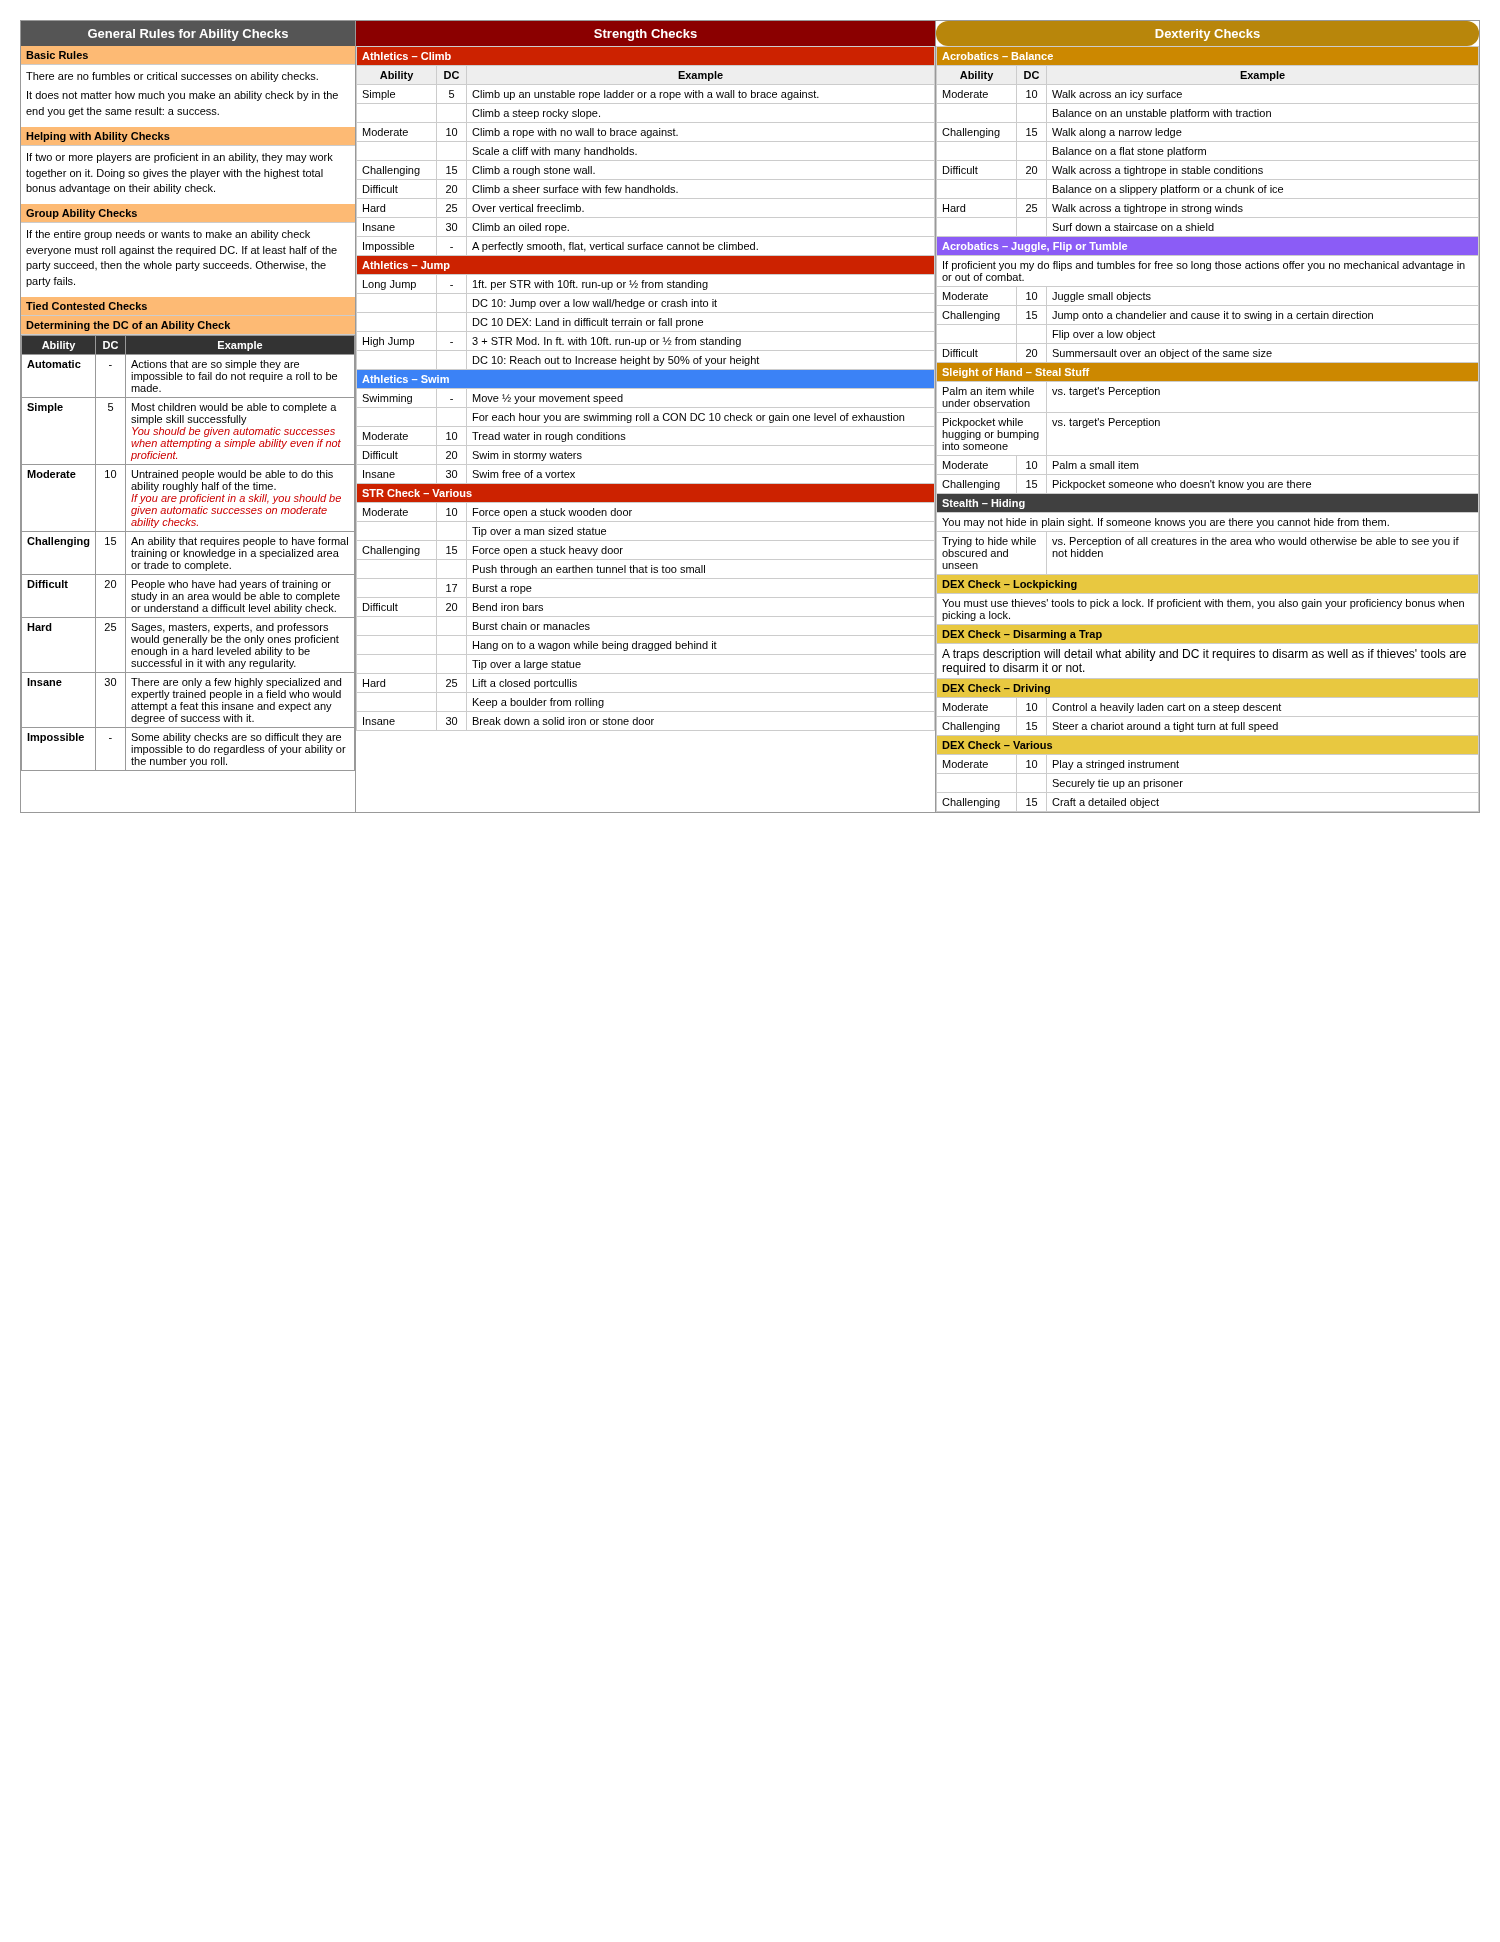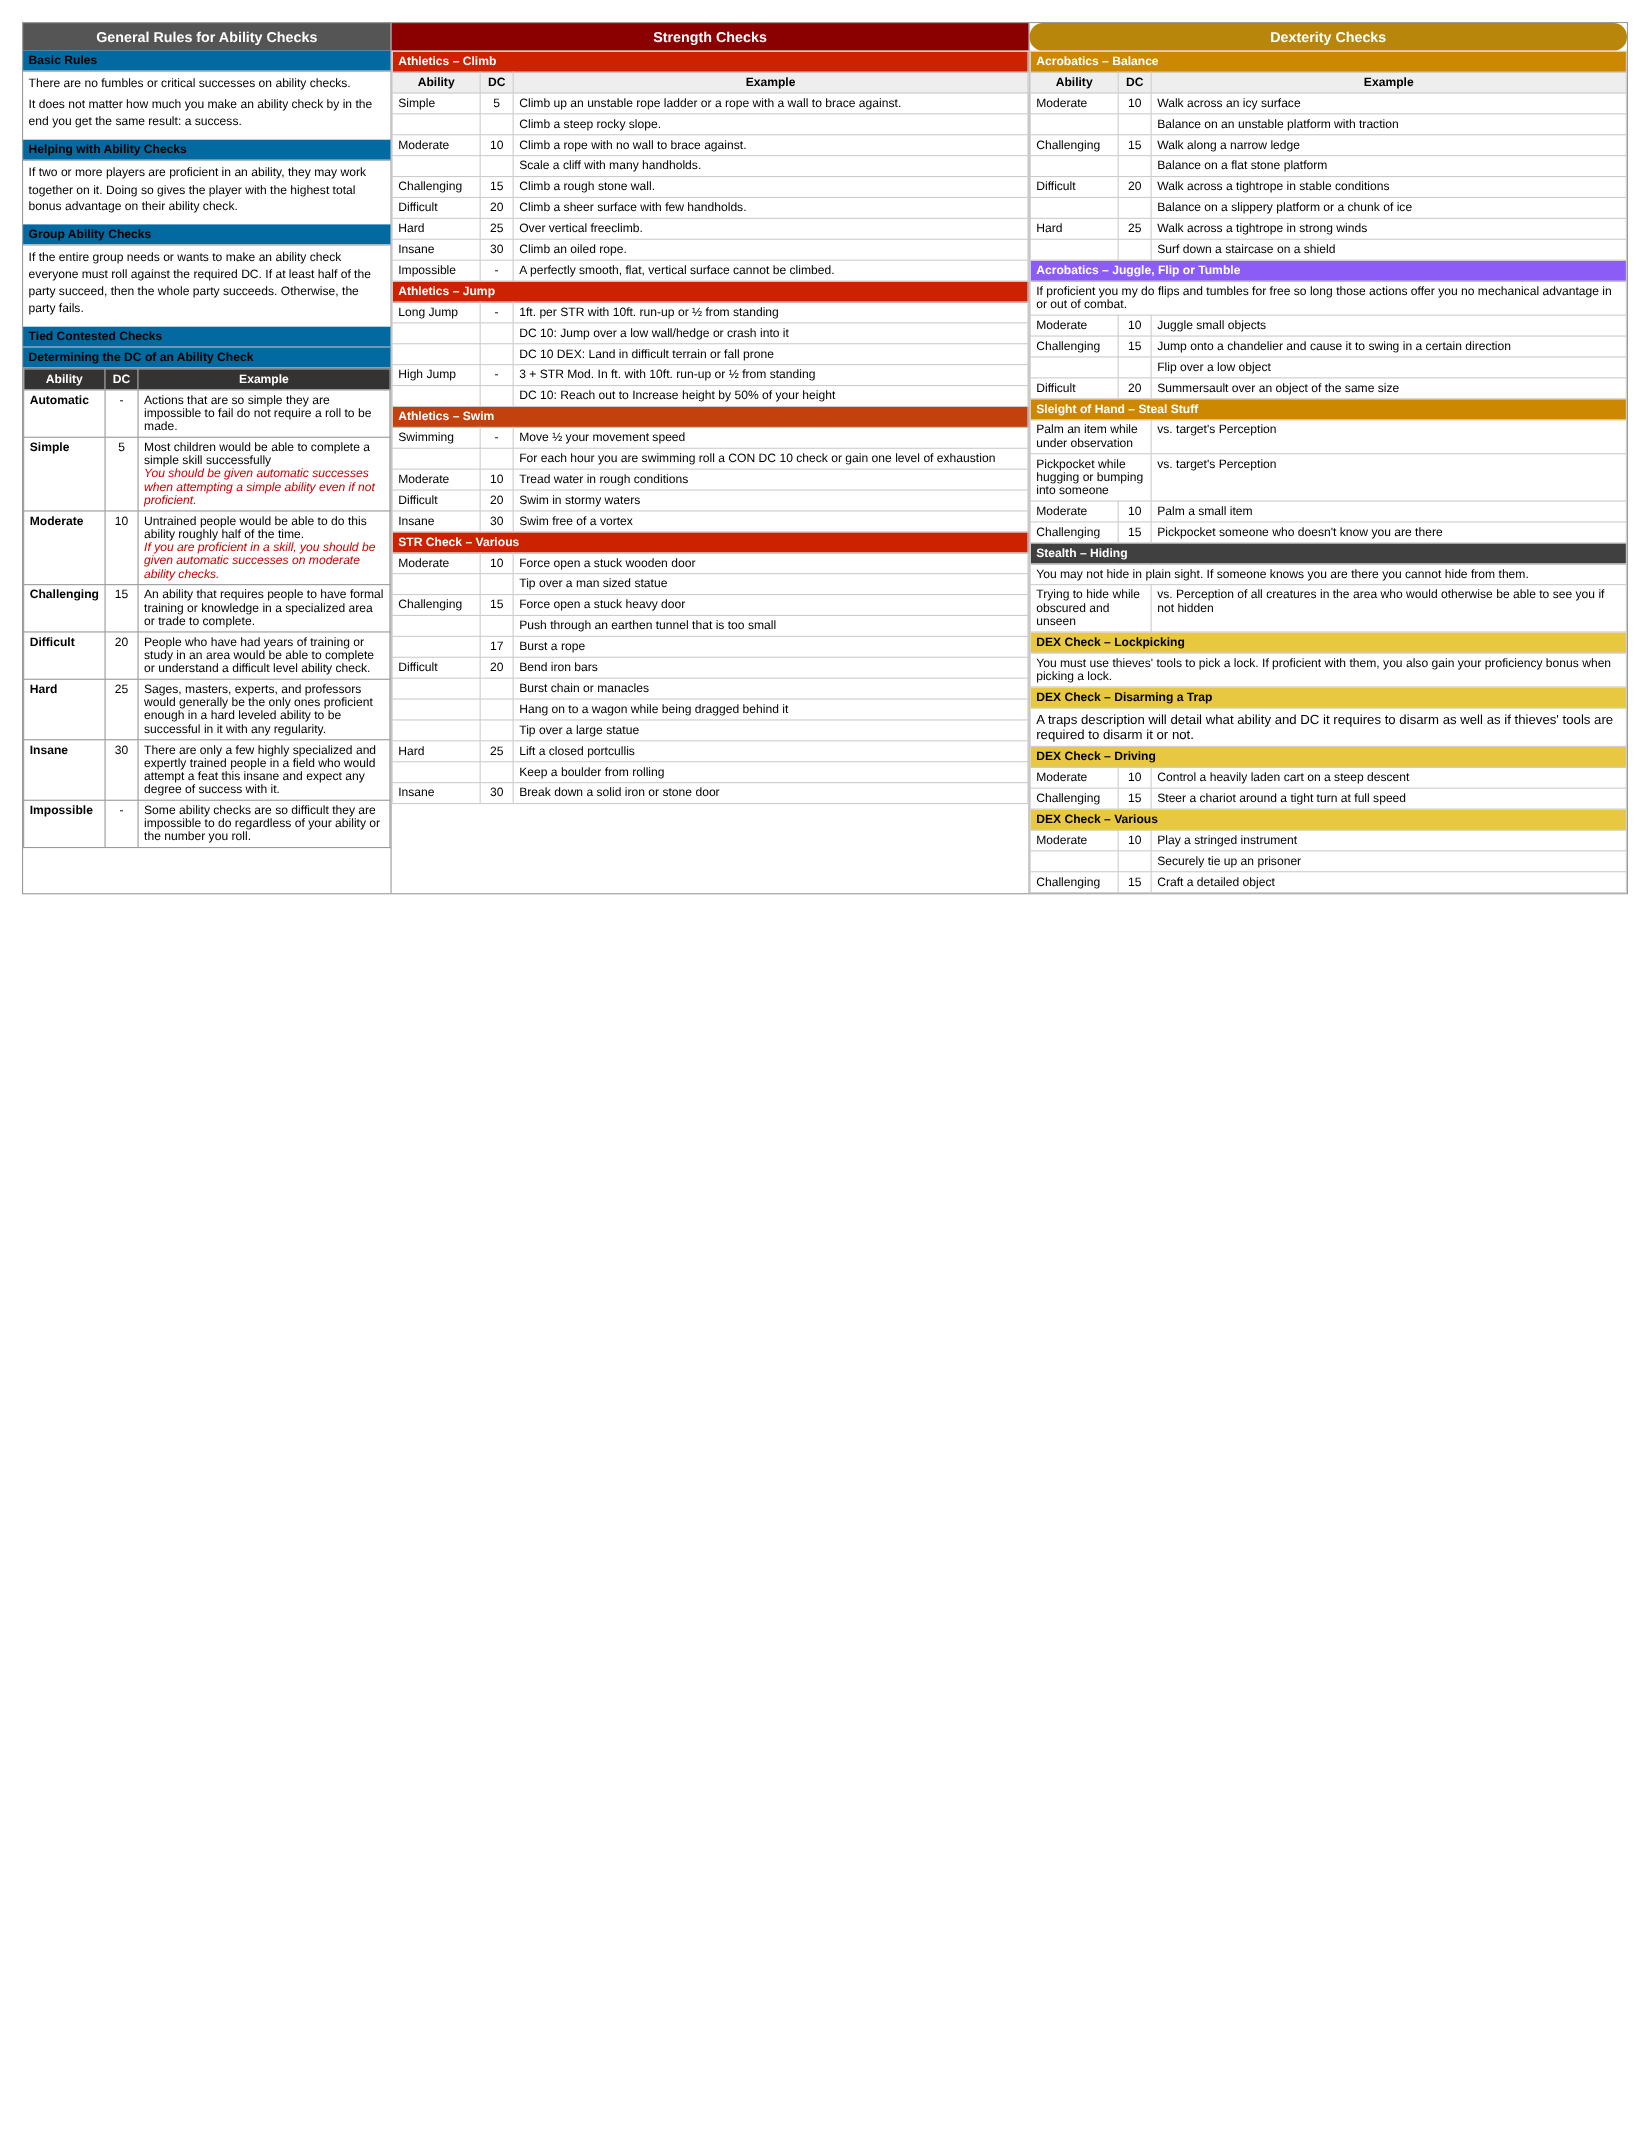--- a/index.html
+++ b/index.html
@@ -58,21 +58,21 @@
     th {
       font-weight: bold;
       background: #eee;
       text-align: center;
     }
 
     
     .left-section-title {
       font-weight: bold;
       font-size: 11px;
-      background: #0369a1;
+      background: #fdba74;
       padding: 3px 5px;
       border-bottom: 1px solid #ccc;
     }
     .left-section-body {
       padding: 4px 5px;
       font-size: 11px;
       line-height: 1.4;
     }
     .left-section-body p { margin-bottom: 4px; }
 
@@ -276,21 +276,21 @@
           <td style="text-align:center;">-</td>
           <td>3 + STR Mod. In ft. with 10ft. run-up or ½ from standing</td>
         </tr>
         <tr>
           <td></td>
           <td></td>
           <td>DC 10: Reach out to Increase height by 50% of your height</td>
         </tr>
 
         <tr>
-          <td colspan="3" style="background:#c2410c;color:#fff;font-weight:bold;padding:3px 5px;">Athletics – Swim</td>
+          <td colspan="3" style="background:#3b82f6;color:#fff;font-weight:bold;padding:3px 5px;">Athletics – Swim</td>
         </tr>
         <tr>
           <td>Swimming</td>
           <td style="text-align:center;">-</td>
           <td>Move ½ your movement speed</td>
         </tr>
         <tr>
           <td></td>
           <td></td>
           <td>For each hour you are swimming roll a CON DC 10 check or gain one level of exhaustion</td>

